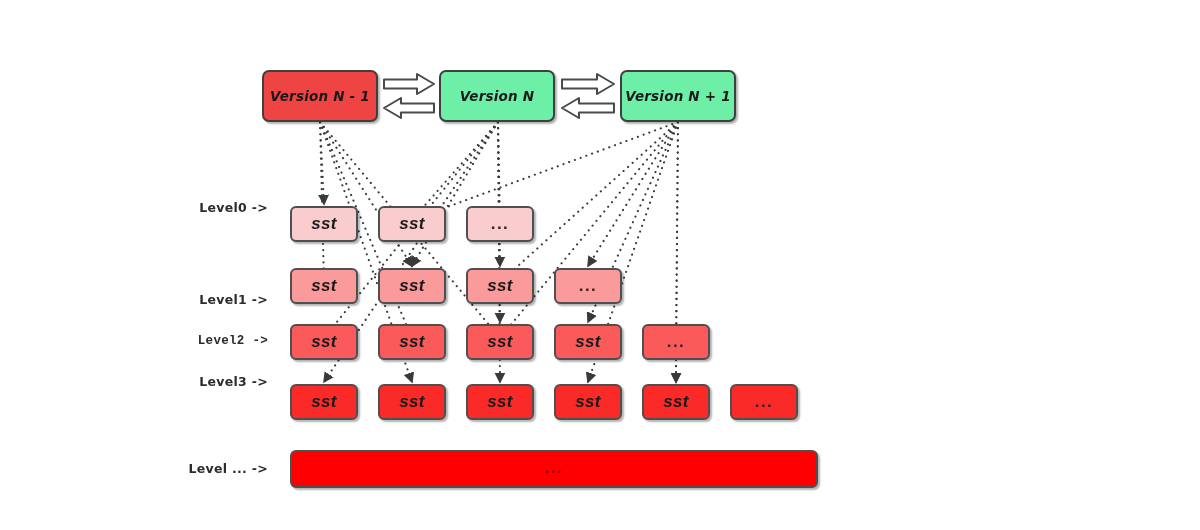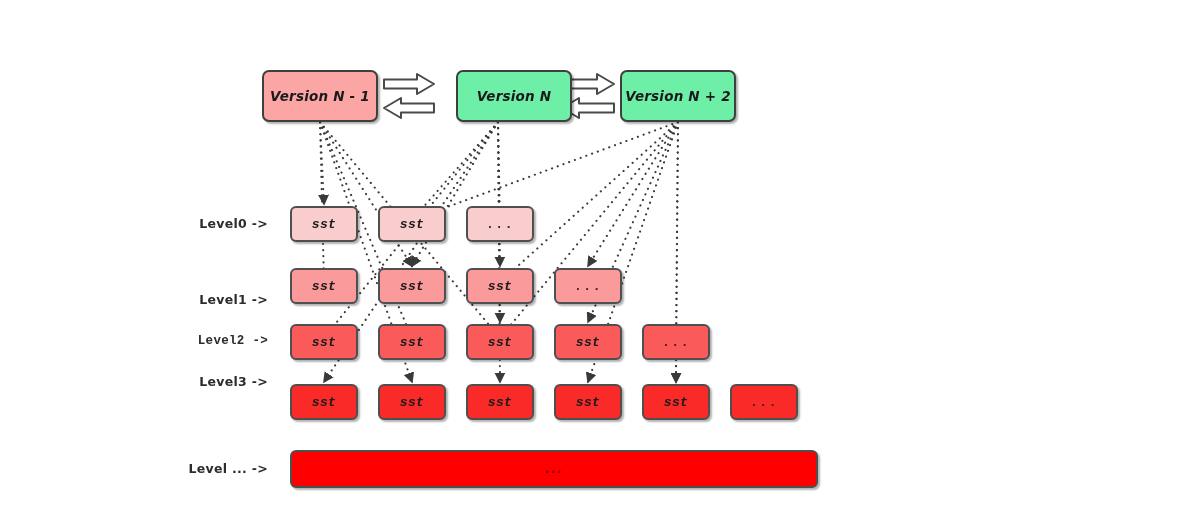--- a/index.html
+++ b/index.html
@@ -40,24 +40,24 @@
     font-family: "DejaVu Sans", sans-serif;
     font-style: italic;
     font-weight: bold;
     font-size: 13.5px;
     color: #1a1a1a;
     letter-spacing: 0.2px;
     border-color: #3f3f3f;
     border-radius: 7px;
   }
   .sst-box {
-    font-family: Liberation Mono, monospace;
+    font-family: Liberation Sans, sans-serif;
     font-style: italic;
     font-weight: bold;
-    font-size: 13px;
+    font-size: 17px;
     color: #1a1a1a;
     letter-spacing: 0.3px;
     border-color: #4f4f4f;
   }
   .sst-box.ellipsis {
     font-style: normal;
     font-weight: bold;
     letter-spacing: 1.5px;
     color: #3d2020;
   }
@@ -133,30 +133,30 @@
         <g>
           <polygon points="562,79.5 597,79.5 597,74 614,84 597,94 597,88.5 562,88.5" fill="#ffffff" stroke="#4a4a4a" stroke-width="2" stroke-linejoin="round"></polygon>
         </g>
         <g>
           <polygon points="614,103.5 579,103.5 579,98 562,108 579,118 579,112.5 614,112.5" fill="#ffffff" stroke="#4a4a4a" stroke-width="2" stroke-linejoin="round"></polygon>
         </g>
       </g>
   </svg>
 
   <div id="nodes-layer">
-      <div class="node version-box" style="left: 262px; top: 70px; width: 116px; height: 52px; background: #fca5a5;">
+      <div class="node version-box" style="left: 262px; top: 70px; width: 116px; height: 52px; background: #ef4444;">
         <span>Version N - 1</span>
       </div>
-      <div class="node version-box" style="left: 456px; top: 70px; width: 116px; height: 52px; background: rgb(110, 239, 168);">
+      <div class="node version-box" style="left: 439px; top: 70px; width: 116px; height: 52px; background: rgb(110, 239, 168);">
         <span>Version N</span>
       </div>
       <div class="node version-box" style="left: 620px; top: 70px; width: 116px; height: 52px; background: rgb(110, 239, 168);">
-        <span>Version N + 2</span>
-      </div>
-      <div class="level-label" style="left: 188px; width: 80px; top: 216px;">Level0 -&gt;</div>
+        <span>Version N + 1</span>
+      </div>
+      <div class="level-label" style="left: 188px; width: 80px; top: 200px;">Level0 -&gt;</div>
       <div class="node sst-box" style="left: 290px; top: 206px; width: 68px; height: 36px; background: rgb(249, 205, 205);">
         <span>sst</span>
       </div>
       <div class="node sst-box" style="left: 378px; top: 206px; width: 68px; height: 36px; background: rgb(249, 205, 205);">
         <span>sst</span>
       </div>
       <div class="node sst-box ellipsis" style="left: 466px; top: 206px; width: 68px; height: 36px; background: rgb(249, 205, 205);">
         <span>...</span>
       </div>
       <div class="level-label" style="left: 188px; width: 80px; top: 292px;">Level1 -&gt;</div>

